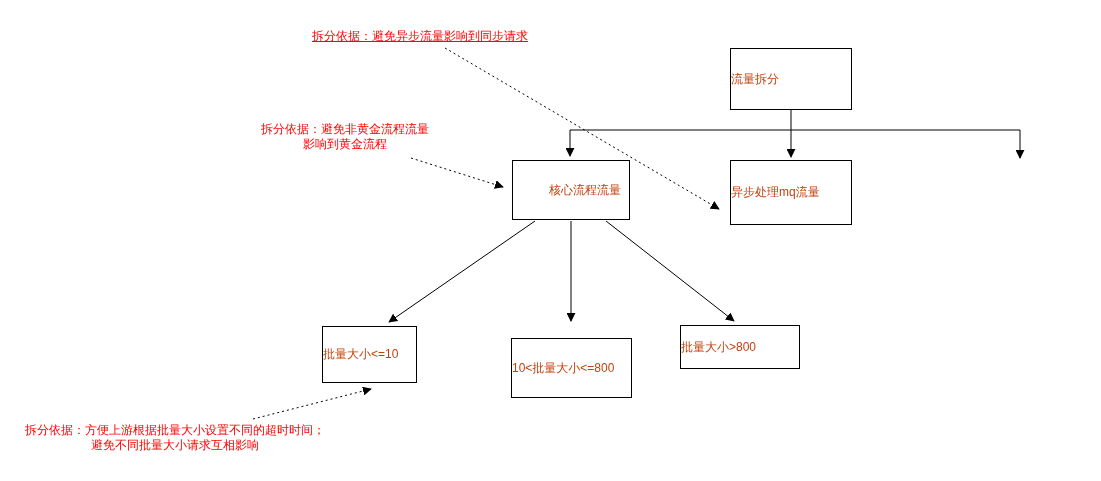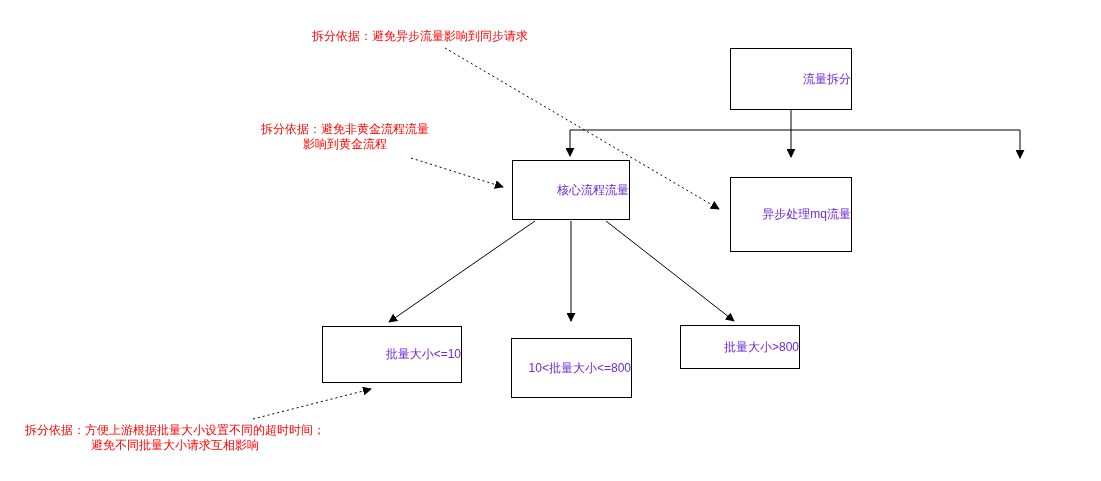--- a/index.html
+++ b/index.html
@@ -22,37 +22,37 @@
     width: 1101px;
     height: 481px;
   }
   .node {
     position: absolute;
     box-sizing: border-box;
     border: 1px solid #000000;
     background: #ffffff;
     display: flex;
     align-items: center;
-    justify-content: flex-end;
+    justify-content: flex-start;
     text-align: center;
     font-size: 12px;
-    color: #6d28d9;
+    color: #c2410c;
     line-height: 1.25;
   }
   .node .node-label { display: inline-block; }
   .node-noncore .node-label { max-width: 116px; }
   .annotation {
     position: absolute;
     color: #ff0000;
     font-size: 12px;
     line-height: 15px;
     text-align: center;
   }
   .annotation .ann-line { display: block; }
-  .ann-async { white-space: nowrap; }
+  .ann-async { white-space: nowrap; text-decoration: underline; }
 </style>
 </head>
 <body>
 
 <div class="canvas">
 
   <svg class="connector-layer" width="1101" height="481" viewBox="0 0 1101 481" xmlns="http://www.w3.org/2000/svg">
     <defs>
       <marker id="arrowhead" viewBox="0 0 10 10" refX="9" refY="5" markerWidth="9" markerHeight="9" orient="auto">
         <path d="M0,0 L10,5 L0,10 z" fill="#000000"></path>
@@ -71,30 +71,30 @@
 
     <path d="M445,48 L719,209" stroke="#000000" stroke-width="1" fill="none" stroke-dasharray="2 3" marker-end="url(#arrowhead)"></path>
     <path d="M411,158 L503,187" stroke="#000000" stroke-width="1" fill="none" stroke-dasharray="2 3" marker-end="url(#arrowhead)"></path>
     <path d="M253,419 L371,389" stroke="#000000" stroke-width="1" fill="none" stroke-dasharray="2 3" marker-end="url(#arrowhead)"></path>
   </svg>
 
   <div class="node" style="left:730px; top:48px; width:122px; height:62px;">
     <span class="node-label">流量拆分</span>
   </div>
 
-  <div class="node" style="left:512px; top:160px; width:118px; height:60px;">
+  <div class="node" style="left:512px; top:160px; width:118px; height:60px;padding-left:36px;">
     <span class="node-label">核心流程流量</span>
   </div>
 
-  <div class="node" style="left:730px; top:177px; width:122px; height:75px;">
+  <div class="node" style="left:730px; top:160px; width:122px; height:65px;">
     <span class="node-label">异步处理mq流量</span>
   </div>
 
 
-  <div class="node" style="left:322px; top:326px; width:140px; height:57px;">
+  <div class="node" style="left:322px; top:326px; width:95px; height:57px;">
     <span class="node-label">批量大小&lt;=10</span>
   </div>
 
   <div class="node" style="left:511px; top:325px; width:121px; height:60px;margin-top:13px;">
     <span class="node-label">10&lt;批量大小&lt;=800</span>
   </div>
 
   <div class="node" style="left:680px; top:325px; width:120px; height:44px;">
     <span class="node-label">批量大小&gt;800</span>
   </div>

